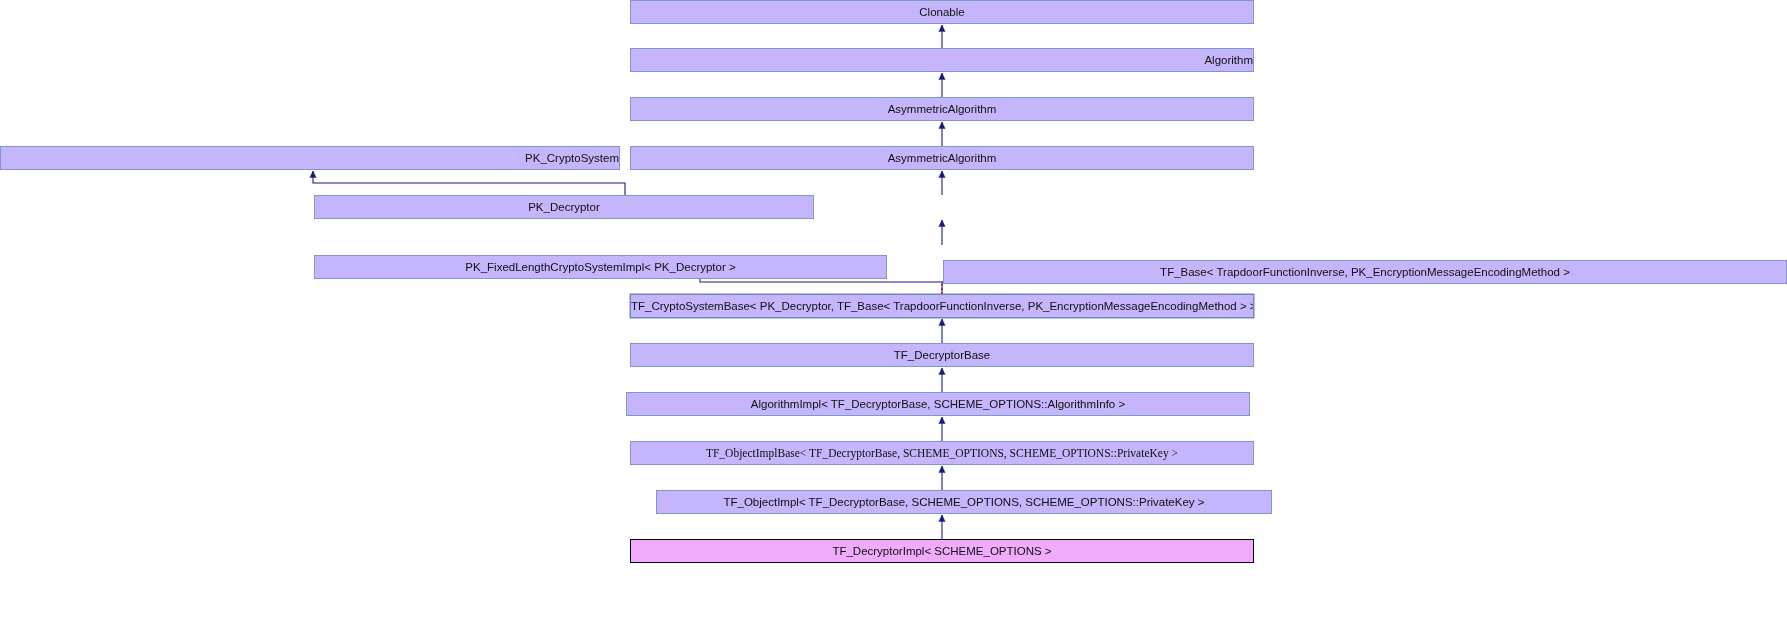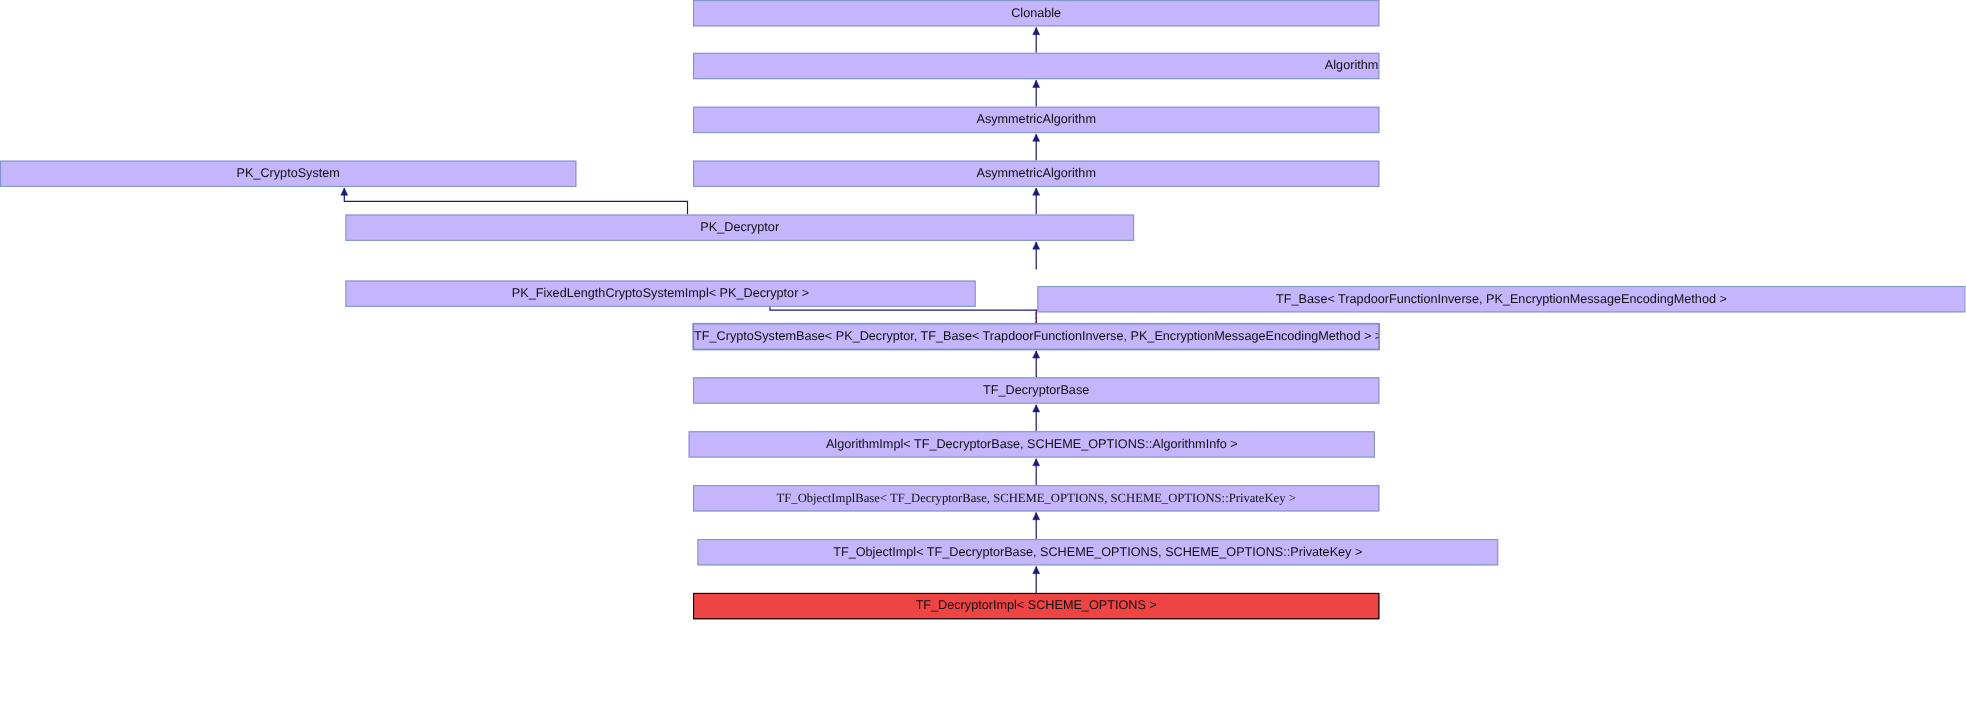--- a/index.html
+++ b/index.html
@@ -25,21 +25,21 @@
     text-align: center;
     font-size: 11.5px;
     color: #101010;
     background: #c4b5fd;
     border: 1px solid #8396c8;
     white-space: nowrap;
     overflow: hidden;
     z-index: 3;
   }
   .node.highlight {
-    background: #ef4444;
+    background: #f0abfc;
     border: 1px solid #000000;
   }
   .node.thick {
     border: 1px solid #7186be;
     box-shadow: 0 0 0 0.5px #7186be;
   }
   .node-label {
     display: block;
     pointer-events: none;
   }
@@ -95,47 +95,47 @@
   <div id="nodes-layer">
       <div class="node" style="left: 630px; top: 0px; width: 624px;">
         <span class="node-label">Clonable</span>
       </div>
       <div class="node" style="left: 630px; top: 48px; width: 624px; text-align: right;">
         <span class="node-label">Algorithm</span>
       </div>
       <div class="node" style="left: 630px; top: 97px; width: 624px;">
         <span class="node-label">AsymmetricAlgorithm</span>
       </div>
-      <div class="node" style="left: 0px; top: 146px; width: 524px;">
+      <div class="node" style="left: 0px; top: 146px; width: 620px; text-align: right;">
         <span class="node-label">PK_CryptoSystem</span>
       </div>
       <div class="node" style="left: 630px; top: 146px; width: 624px;">
         <span class="node-label">AsymmetricAlgorithm</span>
       </div>
-      <div class="node" style="left: 314px; top: 195px; width: 717px;">
+      <div class="node" style="left: 314px; top: 195px; width: 500px;">
         <span class="node-label">PK_Decryptor</span>
       </div>
       <div class="node" style="left: 314px; top: 255px; width: 573px;">
         <span class="node-label">PK_FixedLengthCryptoSystemImpl&lt; PK_Decryptor &gt;</span>
       </div>
       <div class="node" style="left: 943px; top: 260px; width: 844px;">
         <span class="node-label">TF_Base&lt; TrapdoorFunctionInverse, PK_EncryptionMessageEncodingMethod &gt;</span>
       </div>
       <div class="node thick" style="left: 630px; top: 294px; width: 624px;">
         <span class="node-label">TF_CryptoSystemBase&lt; PK_Decryptor, TF_Base&lt; TrapdoorFunctionInverse, PK_EncryptionMessageEncodingMethod &gt; &gt;</span>
       </div>
       <div class="node" style="left: 630px; top: 343px; width: 624px;">
         <span class="node-label">TF_DecryptorBase</span>
       </div>
       <div class="node" style="left: 626px; top: 392px; width: 624px;">
         <span class="node-label">AlgorithmImpl&lt; TF_DecryptorBase, SCHEME_OPTIONS::AlgorithmInfo &gt;</span>
       </div>
       <div class="node" style="left: 630px; top: 441px; width: 624px; font-family: Liberation Serif, serif;">
         <span class="node-label">TF_ObjectImplBase&lt; TF_DecryptorBase, SCHEME_OPTIONS, SCHEME_OPTIONS::PrivateKey &gt;</span>
       </div>
-      <div class="node" style="left: 634px; top: 490px; width: 728px;">
+      <div class="node" style="left: 656px; top: 490px; width: 616px;">
         <span class="node-label">TF_ObjectImpl&lt; TF_DecryptorBase, SCHEME_OPTIONS, SCHEME_OPTIONS::PrivateKey &gt;</span>
       </div>
       <div class="node highlight" style="left: 630px; top: 539px; width: 624px;">
         <span class="node-label">TF_DecryptorImpl&lt; SCHEME_OPTIONS &gt;</span>
       </div>
     </div>
 </div>
 
 </body></html>

